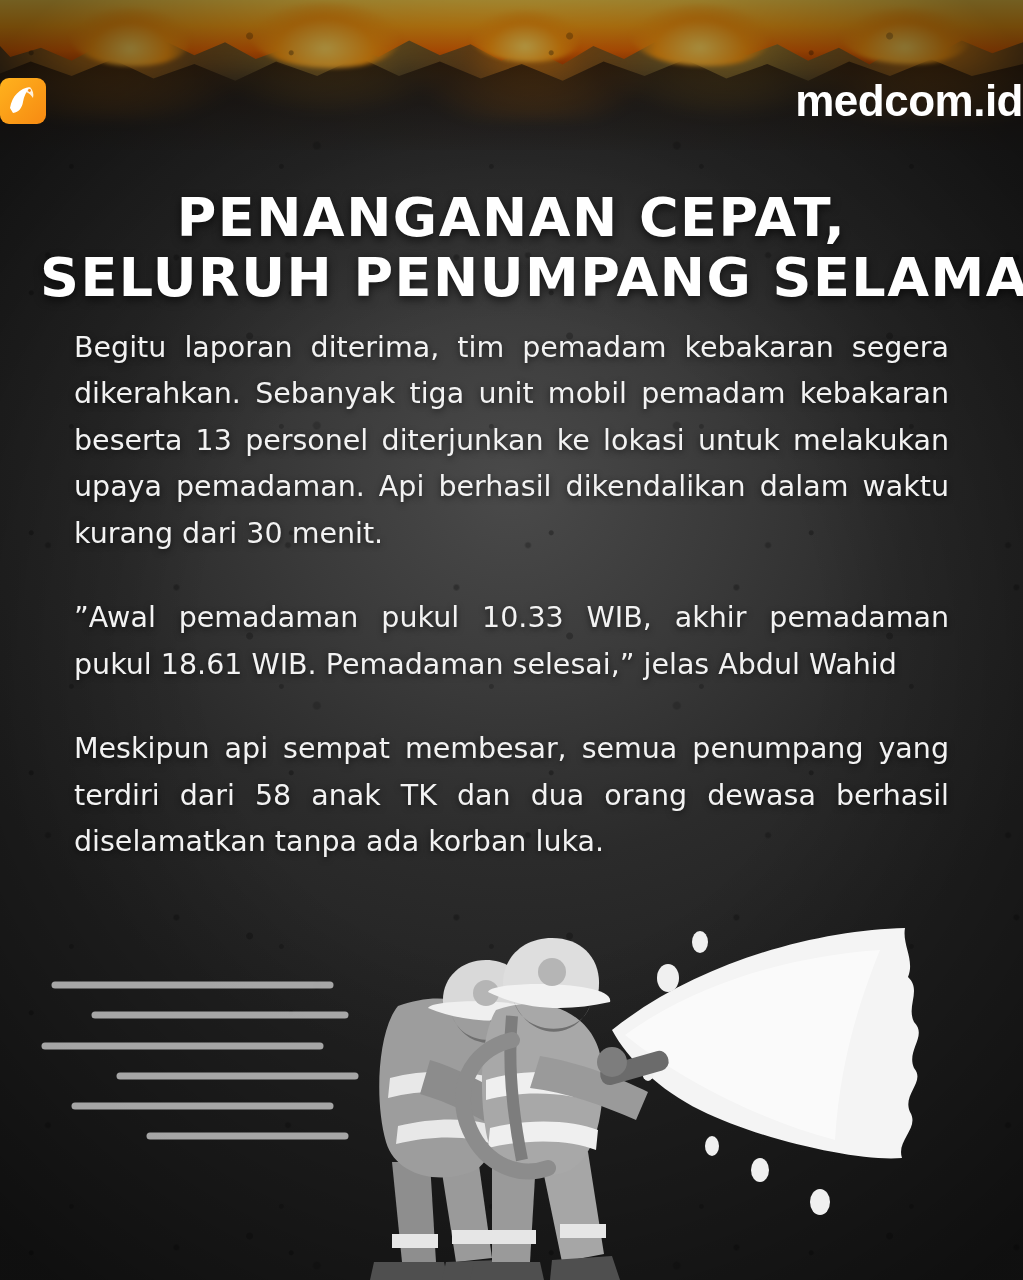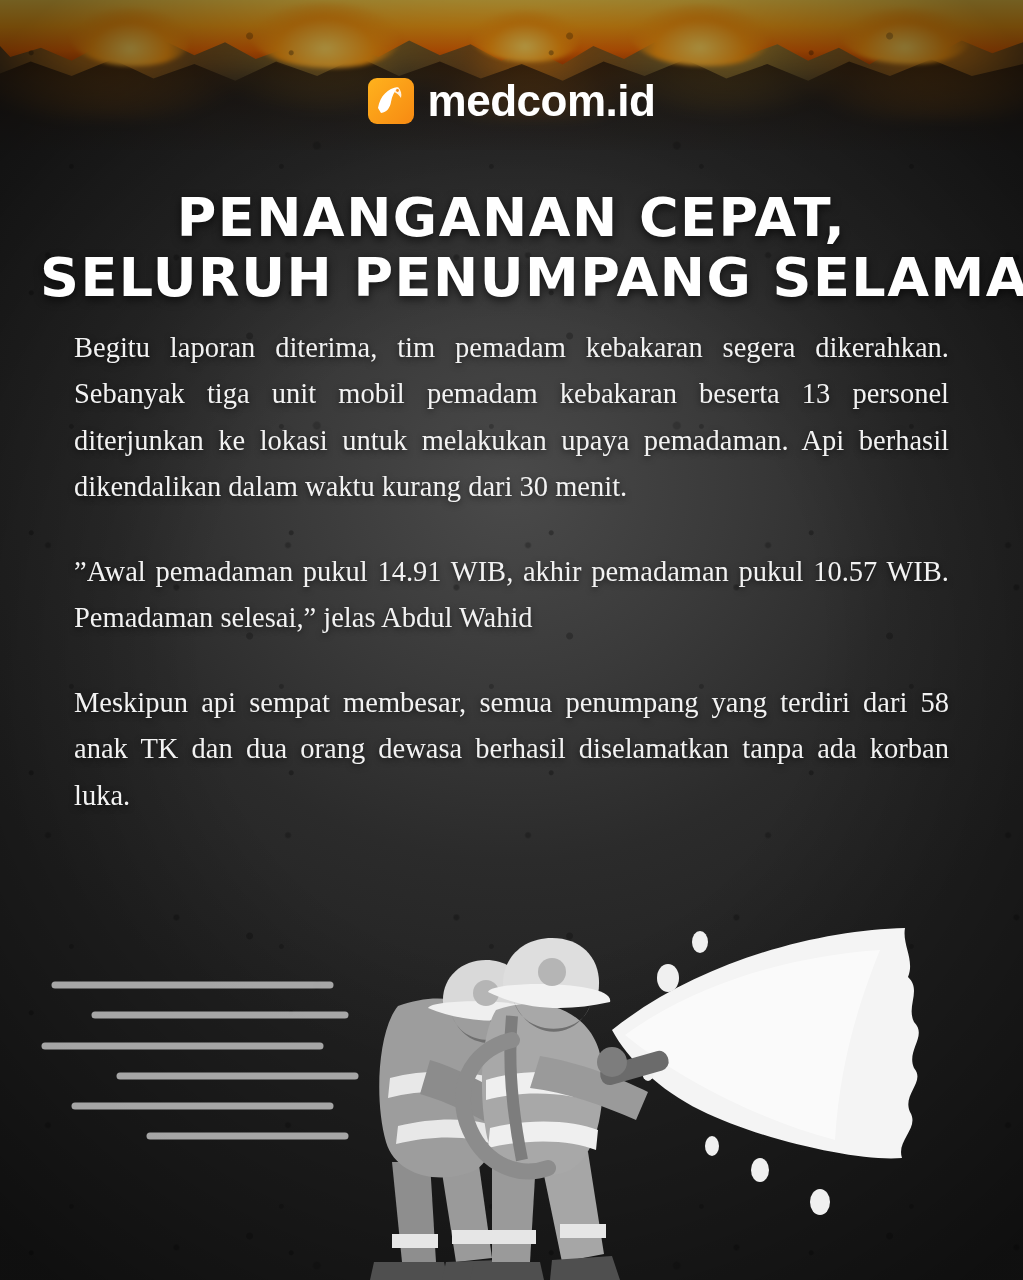--- a/index.html
+++ b/index.html
@@ -94,21 +94,21 @@
     filter: blur(2px);
     border-radius: 50% 50% 45% 55%;
   }
 
   
   .logo-row {
     position: absolute;
     top: 78px; left: 0; right: 0;
     display: flex;
     align-items: center;
-    justify-content: center;
+    justify-content: space-between;
     gap: 14px;
   }
   .logo-mark {
     width: 46px; height: 46px;
     border-radius: 9px;
     background: linear-gradient(135deg, #ffb21d 0%, #f78a12 100%);
     position: relative;
     overflow: hidden;
     flex: none;
   }
@@ -144,21 +144,21 @@
   .body {
     position: absolute;
     top: 325px; left: 74px; right: 74px;
     color: #f2f2f2;
     font-family: "DejaVu Sans", sans-serif;
     font-size: 28.5px;
     line-height: 1.63;
     text-align: justify;
     text-shadow: 0 2px 6px rgba(0,0,0,.6);
   }
-  .body p { margin: 0 0 38px 0; font-family: Liberation Serif, serif; }
+  .body p { margin: 0 0 38px 0; }
   .body p:last-child { margin-bottom: 0; margin-top: 24px; }
   .body p.last-line-left { text-align-last: left; }
 
   
   .illus {
     position: absolute;
     left: 0; bottom: 0;
     width: 1023px; height: 470px;
   }
 </style>
@@ -192,21 +192,21 @@
     <div class="logo-text">medcom.id</div>
   </div>
 
   <div class="headline">
     <div class="l1">PENANGANAN CEPAT,</div>
     <div class="l2">SELURUH PENUMPANG SELAMAT</div>
   </div>
 
   <div class="body">
     <p class="last-line-left">Begitu laporan diterima, tim pemadam kebakaran segera dikerahkan. Sebanyak tiga unit mobil pemadam kebakaran beserta 13 personel diterjunkan ke lokasi untuk melakukan upaya pemadaman. Api berhasil dikendalikan dalam waktu kurang dari 30 menit.</p>
-    <p class="last-line-left">”Awal pemadaman pukul 14.91 WIB, akhir pemadaman pukul 10.57 WIB. Pemadaman selesai,” jelas Abdul Wahid</p>
+    <p class="last-line-left">”Awal pemadaman pukul 10.33 WIB, akhir pemadaman pukul 18.61 WIB. Pemadaman selesai,” jelas Abdul Wahid</p>
     <p class="last-line-left">Meskipun api sempat membesar, semua penumpang yang terdiri dari 58 anak TK dan dua orang dewasa berhasil diselamatkan tanpa ada korban luka.</p>
   </div>
 
   <div class="illus">
     <svg viewBox="0 0 1023 470" width="1023" height="470" aria-hidden="true">
 
       <g stroke="#bfbfbf" stroke-width="7" stroke-linecap="round" opacity="0.85">
         <line x1="55" y1="175" x2="330" y2="175"></line>
         <line x1="95" y1="205" x2="345" y2="205"></line>
         <line x1="45" y1="236" x2="320" y2="236"></line>

